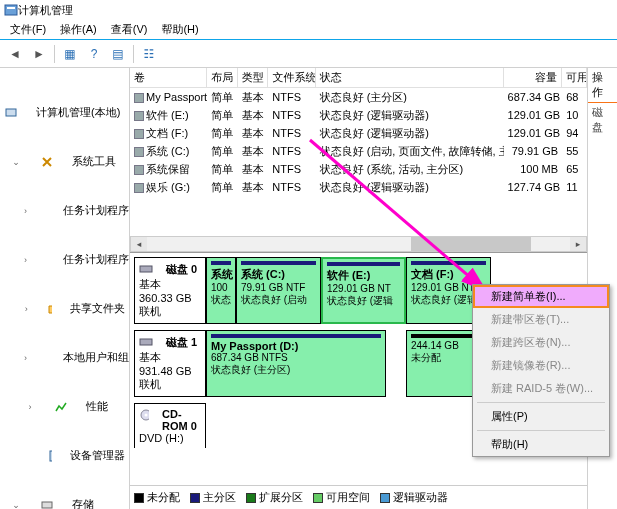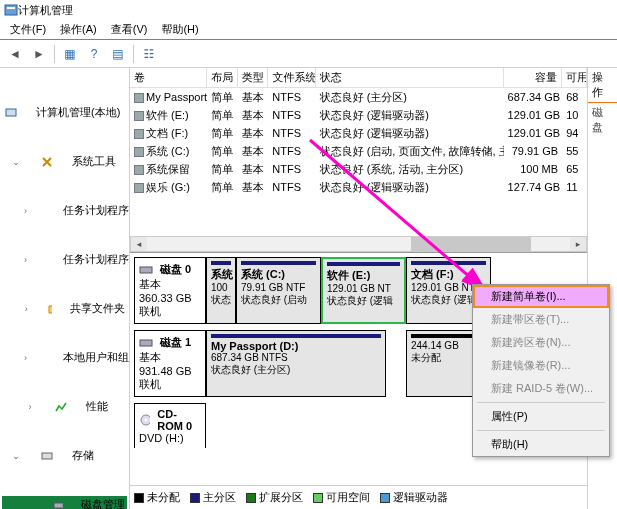--- a/index.html
+++ b/index.html
@@ -24,23 +24,23 @@
 .vol-row { display:flex; height:18px; align-items:center; }
 .vol-row div { padding:1px 4px; overflow:hidden; white-space:nowrap; }
 .c-vol{width:82px} .c-lay{width:32px} .c-typ{width:32px} .c-fs{width:50px} .c-st{width:200px} .c-cap{width:62px; text-align:right;} .c-fr{width:26px}
 .c-vol .dicon{display:inline-block;width:10px;height:10px;background:#9aa;border:1px solid #778;margin-right:2px;vertical-align:middle;}
 .scrollbar { height:16px; background:#f0f0f0; border:1px solid #ccc; position:relative; margin-top:40px; }
 .sb-thumb { position:absolute; height:14px; background:#c8c8c8; top:0; }
 .sb-arr { position:absolute; width:16px; height:14px; top:0; background:#e8e8e8; text-align:center; font-size:9px; line-height:14px; color:#555; }
 .disk-pane { border-top:1px solid #999; padding:4px; overflow:hidden; flex:1; }
 .disk-row { display:flex; margin-bottom:6px; }
 .disk-label { width:72px; border:1px solid #000; padding:4px; font-size:10px; background:#fff; }
-.disk-label .dh { font-weight:bold; display:flex; align-items:center; gap:7px; }
+.disk-label .dh { font-weight:bold; display:flex; gap:13px; }
 .disk-parts { display:flex; flex:1; gap:0; }
-.part { border:1px solid #000; padding:3px 4px; font-size:10px; overflow:hidden; white-space:nowrap; background:#e5e5e5; }
+.part { border:1px solid #000; padding:3px 4px; font-size:10px; overflow:hidden; white-space:nowrap; background:#86efac; }
 .part .pbar { height:4px; background:#1a1a7a; margin-bottom:2px; }
 .part.hl { border:2px solid #29b84c; }
 .part .pbar.unalloc { background:#000; }
 .legend { display:flex; gap:10px; padding:4px; font-size:10px; align-items:center; border-top:1px solid #ccc; }
 .lg { display:flex; align-items:center; gap:3px; }
 .lg .sw { width:10px; height:10px; border:1px solid #333; }
 .ctx-menu { position:absolute; left:472px; top:284px; width:138px; background:#f0f0f0; border:1px solid #999; box-shadow:2px 2px 4px rgba(0,0,0,.3); z-index:10; }
 .ctx-item { padding:4px 18px; white-space:nowrap; }
 .ctx-item.hl { background:#f0abfc; border:2px solid #f58a1f; padding:2px 16px; }
 .ctx-item.dis { color:#888; }
@@ -126,20 +126,27 @@
         </svg>
         <span>本地用户和组</span>
       </div>
     <div class="tree-item ind2">
         <span class="tw">›</span>
         <svg class="icn">
           <path d="M2 11 L5 6 L8 9 L12 3" stroke="#2a2" fill="none" stroke-width="1.5"></path>
         </svg>
         <span>性能</span>
       </div>
+    <div class="tree-item ind2">
+        <span class="tw"></span>
+        <svg class="icn">
+          <rect x="3" y="2" width="8" height="10" fill="#cde" stroke="#369"></rect>
+        </svg>
+        <span>设备管理器</span>
+      </div>
     <div class="tree-item ind1">
         <span class="tw">⌄</span>
         <svg class="icn">
           <rect x="2" y="4" width="10" height="6" fill="#ddd" stroke="#666"></rect>
         </svg>
         <span>存储</span>
       </div>
     <div class="tree-item ind2 sel">
         <span class="tw"></span>
         <svg class="icn">

